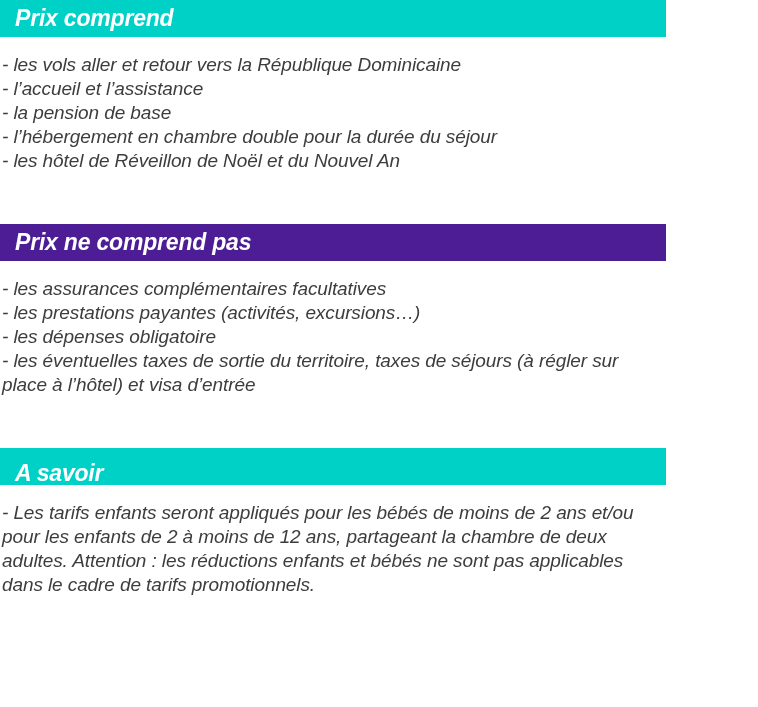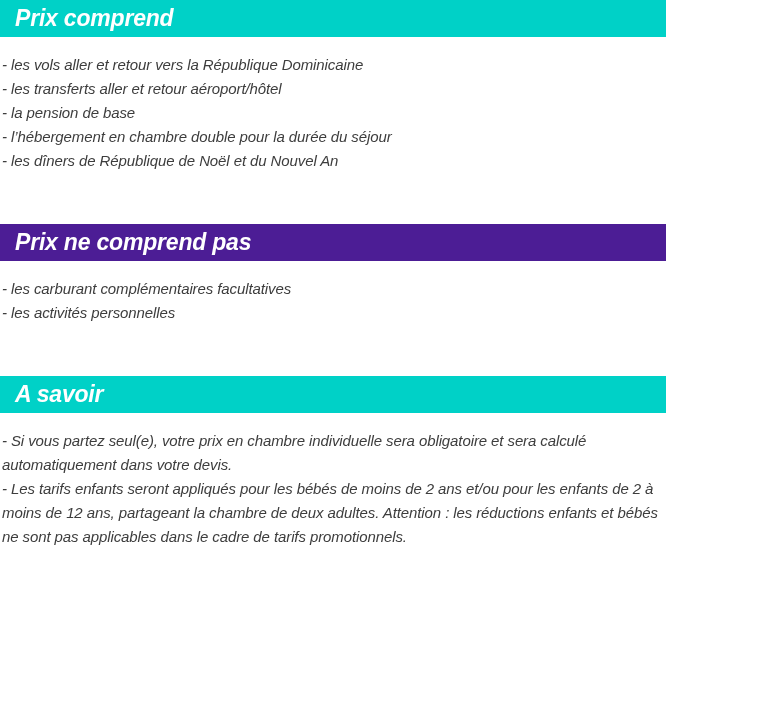--- a/index.html
+++ b/index.html
@@ -25,58 +25,59 @@
     font-weight: bold;
     font-style: italic;
     font-size: 23px;
     letter-spacing: -0.2px;
     line-height: 1;
     white-space: nowrap;
   }
   .section-body {
     margin: 16px 0 51px 0;
     padding: 0 6px 0 2px;
-    font-size: 15px;
+    font-size: 19px;
     line-height: 24px;
     letter-spacing: -0.1px;
   }
   section:last-child .section-body { margin-bottom: 16px; }
   .line { min-height: 24px; }
 </style>
 </head>
 <body style="color: rgb(61, 61, 61);">
 
 <div class="page">
 
   <section>
     <header class="bar" style="background: rgb(0, 209, 199);">
       <span class="bar-title" style="color: rgb(255, 255, 255);">Prix comprend</span>
     </header>
     <div class="section-body">
         <div class="line">- les vols aller et retour vers la République Dominicaine</div>
-        <div class="line">- les transferts aller et retour aéroport/hôtel</div>
+        <div class="line">- l’accueil et l’assistance</div>
         <div class="line">- la pension de base</div>
         <div class="line">- l’hébergement en chambre double pour la durée du séjour</div>
-        <div class="line">- les dîners de République de Noël et du Nouvel An</div>
+        <div class="line">- les hôtel de Réveillon de Noël et du Nouvel An</div>
       </div>
   </section>
 
   <section>
     <header class="bar" style="background: #4c1d95;">
       <span class="bar-title" style="color: rgb(255, 255, 255);">Prix ne comprend pas</span>
     </header>
     <div class="section-body">
-        <div class="line">- les carburant complémentaires facultatives</div>
-        <div class="line">- les activités personnelles</div>
+        <div class="line">- les assurances complémentaires facultatives</div>
+        <div class="line">- les prestations payantes (activités, excursions…)</div>
+        <div class="line">- les dépenses obligatoire</div>
+        <div class="line">- les éventuelles taxes de sortie du territoire, taxes de séjours (à régler sur place à l’hôtel) et visa d’entrée</div>
       </div>
   </section>
 
   <section>
-    <header class="bar" style="background: rgb(0, 209, 199);">
+    <header class="bar" style="background: rgb(0, 209, 199); align-items: flex-end;">
       <span class="bar-title" style="color: rgb(255, 255, 255);">A savoir</span>
     </header>
     <div class="section-body">
-        <div class="line">- Si vous partez seul(e), votre prix en chambre individuelle sera obligatoire et sera calculé automatiquement dans votre devis.</div>
         <div class="line">- Les tarifs enfants seront appliqués pour les bébés de moins de 2 ans et/ou pour les enfants de 2 à moins de 12 ans, partageant la chambre de deux adultes. Attention : les réductions enfants et bébés ne sont pas applicables dans le cadre de tarifs promotionnels.</div>
       </div>
   </section>
 
 </div>
 
 </body></html>

